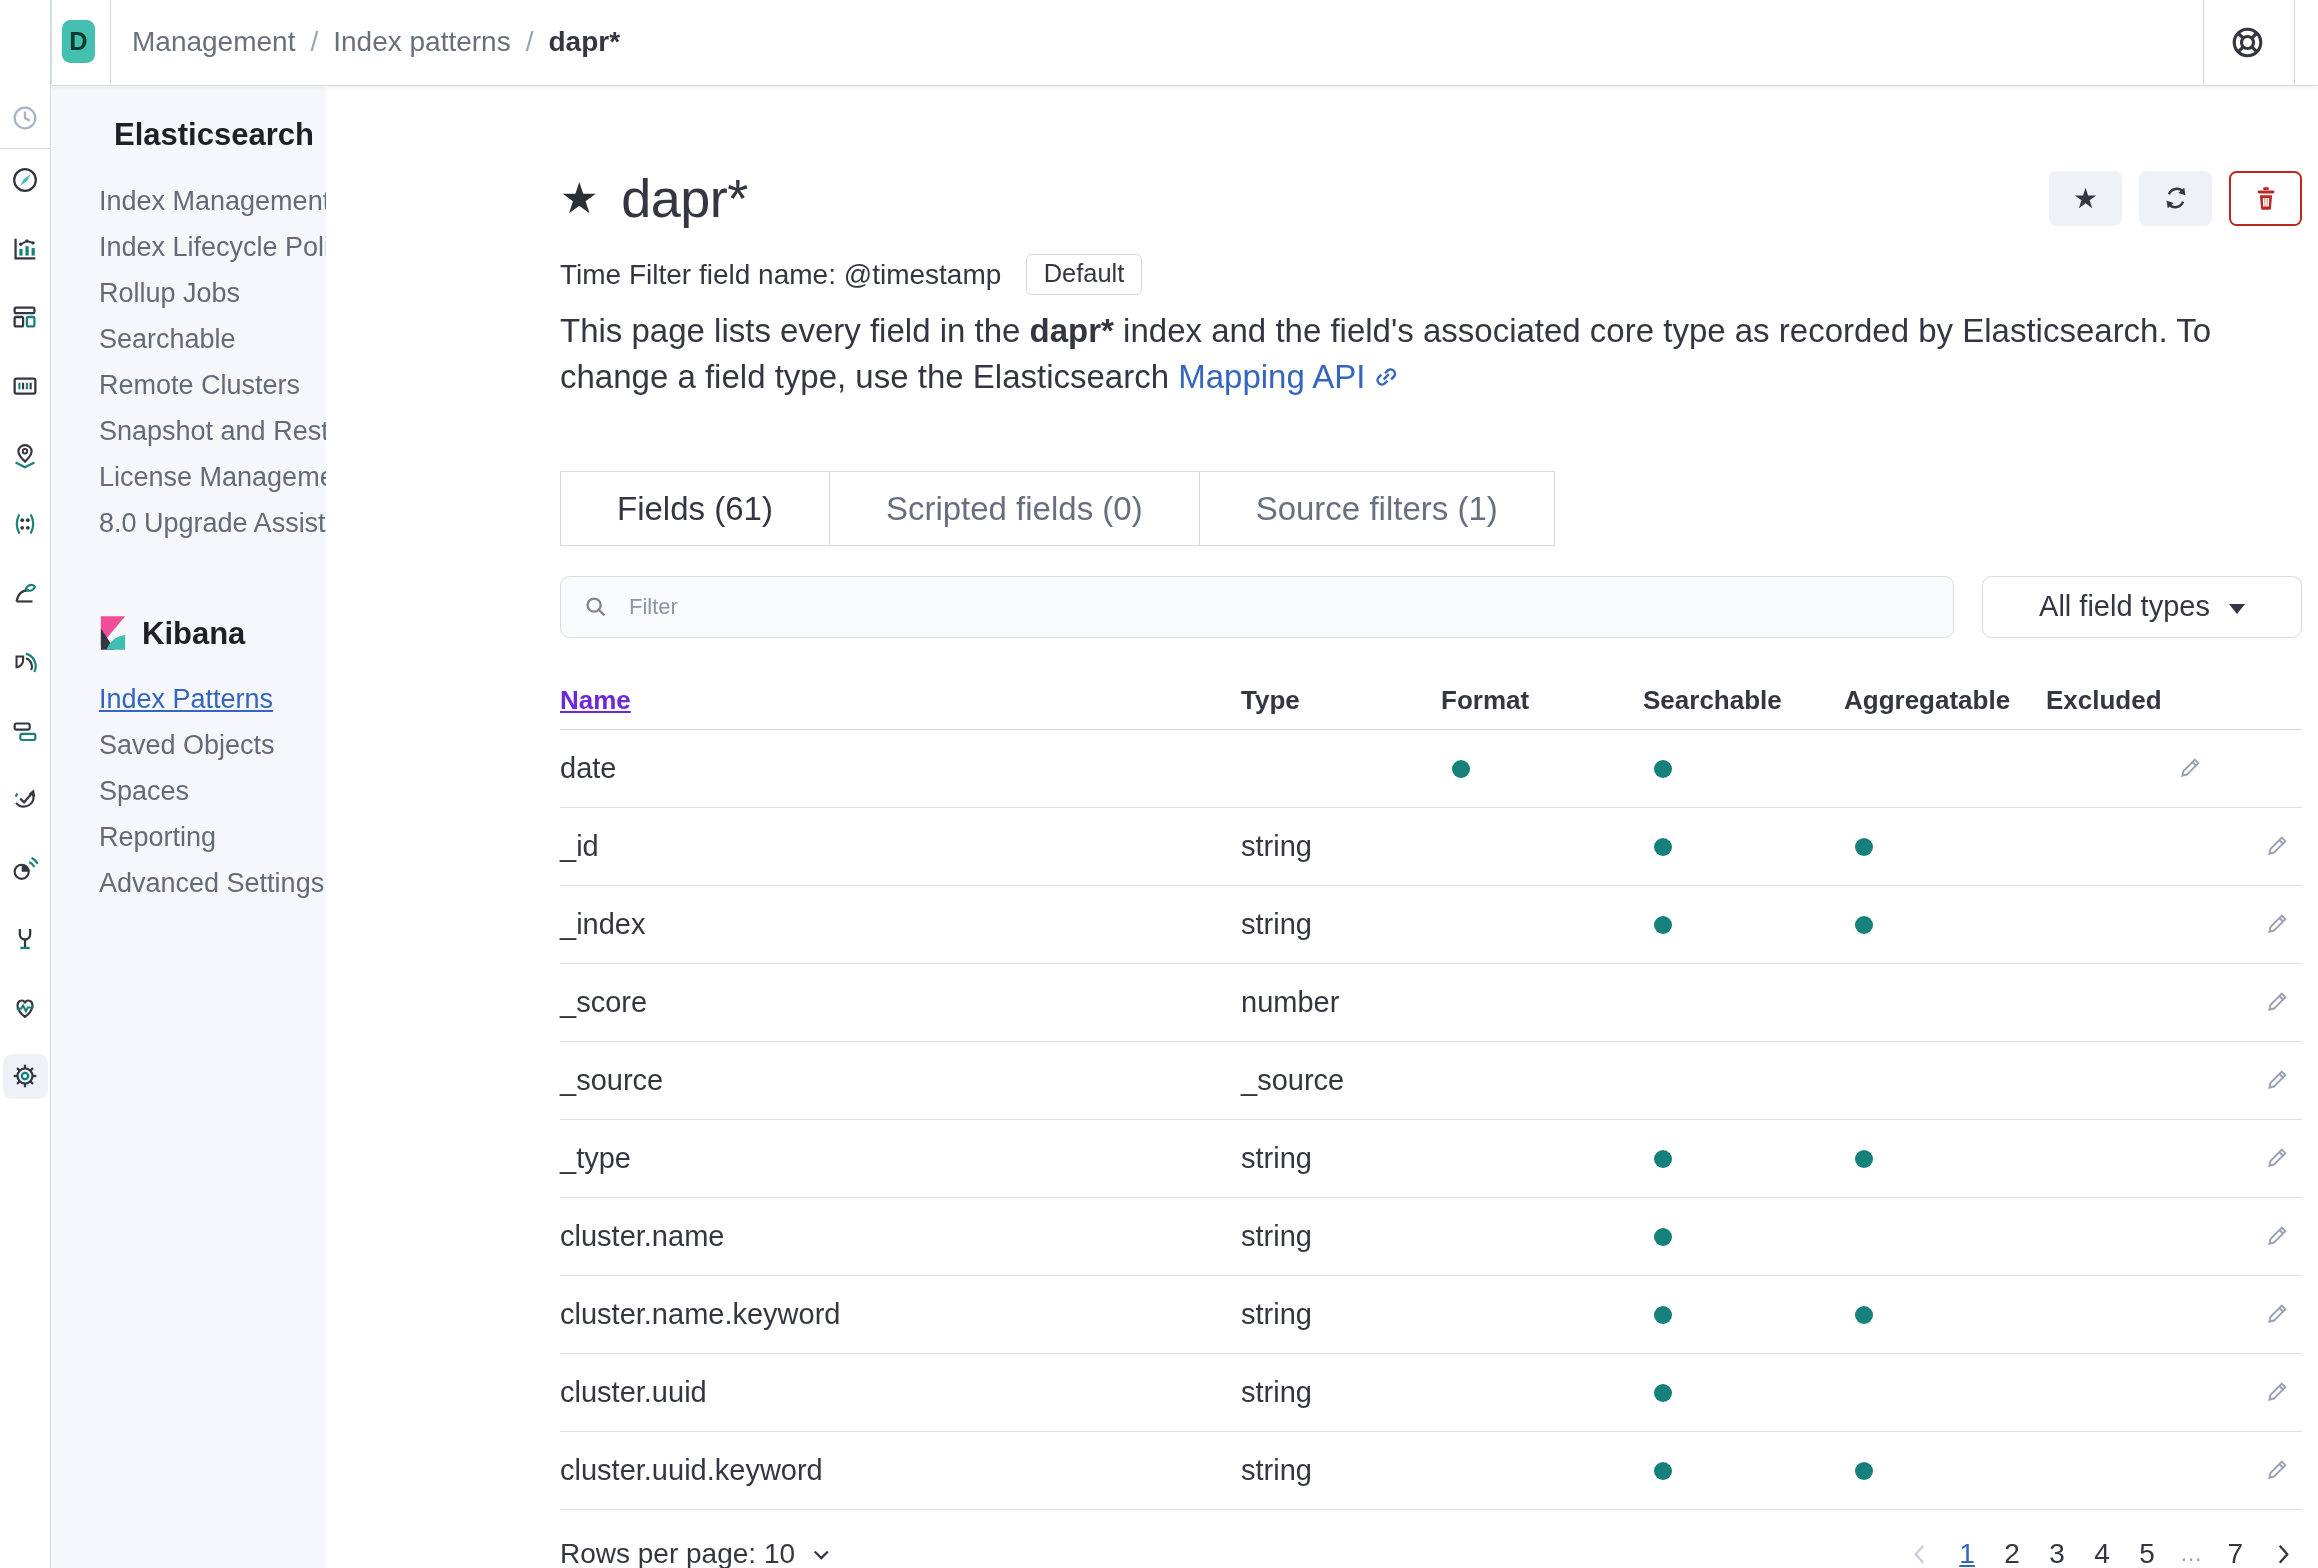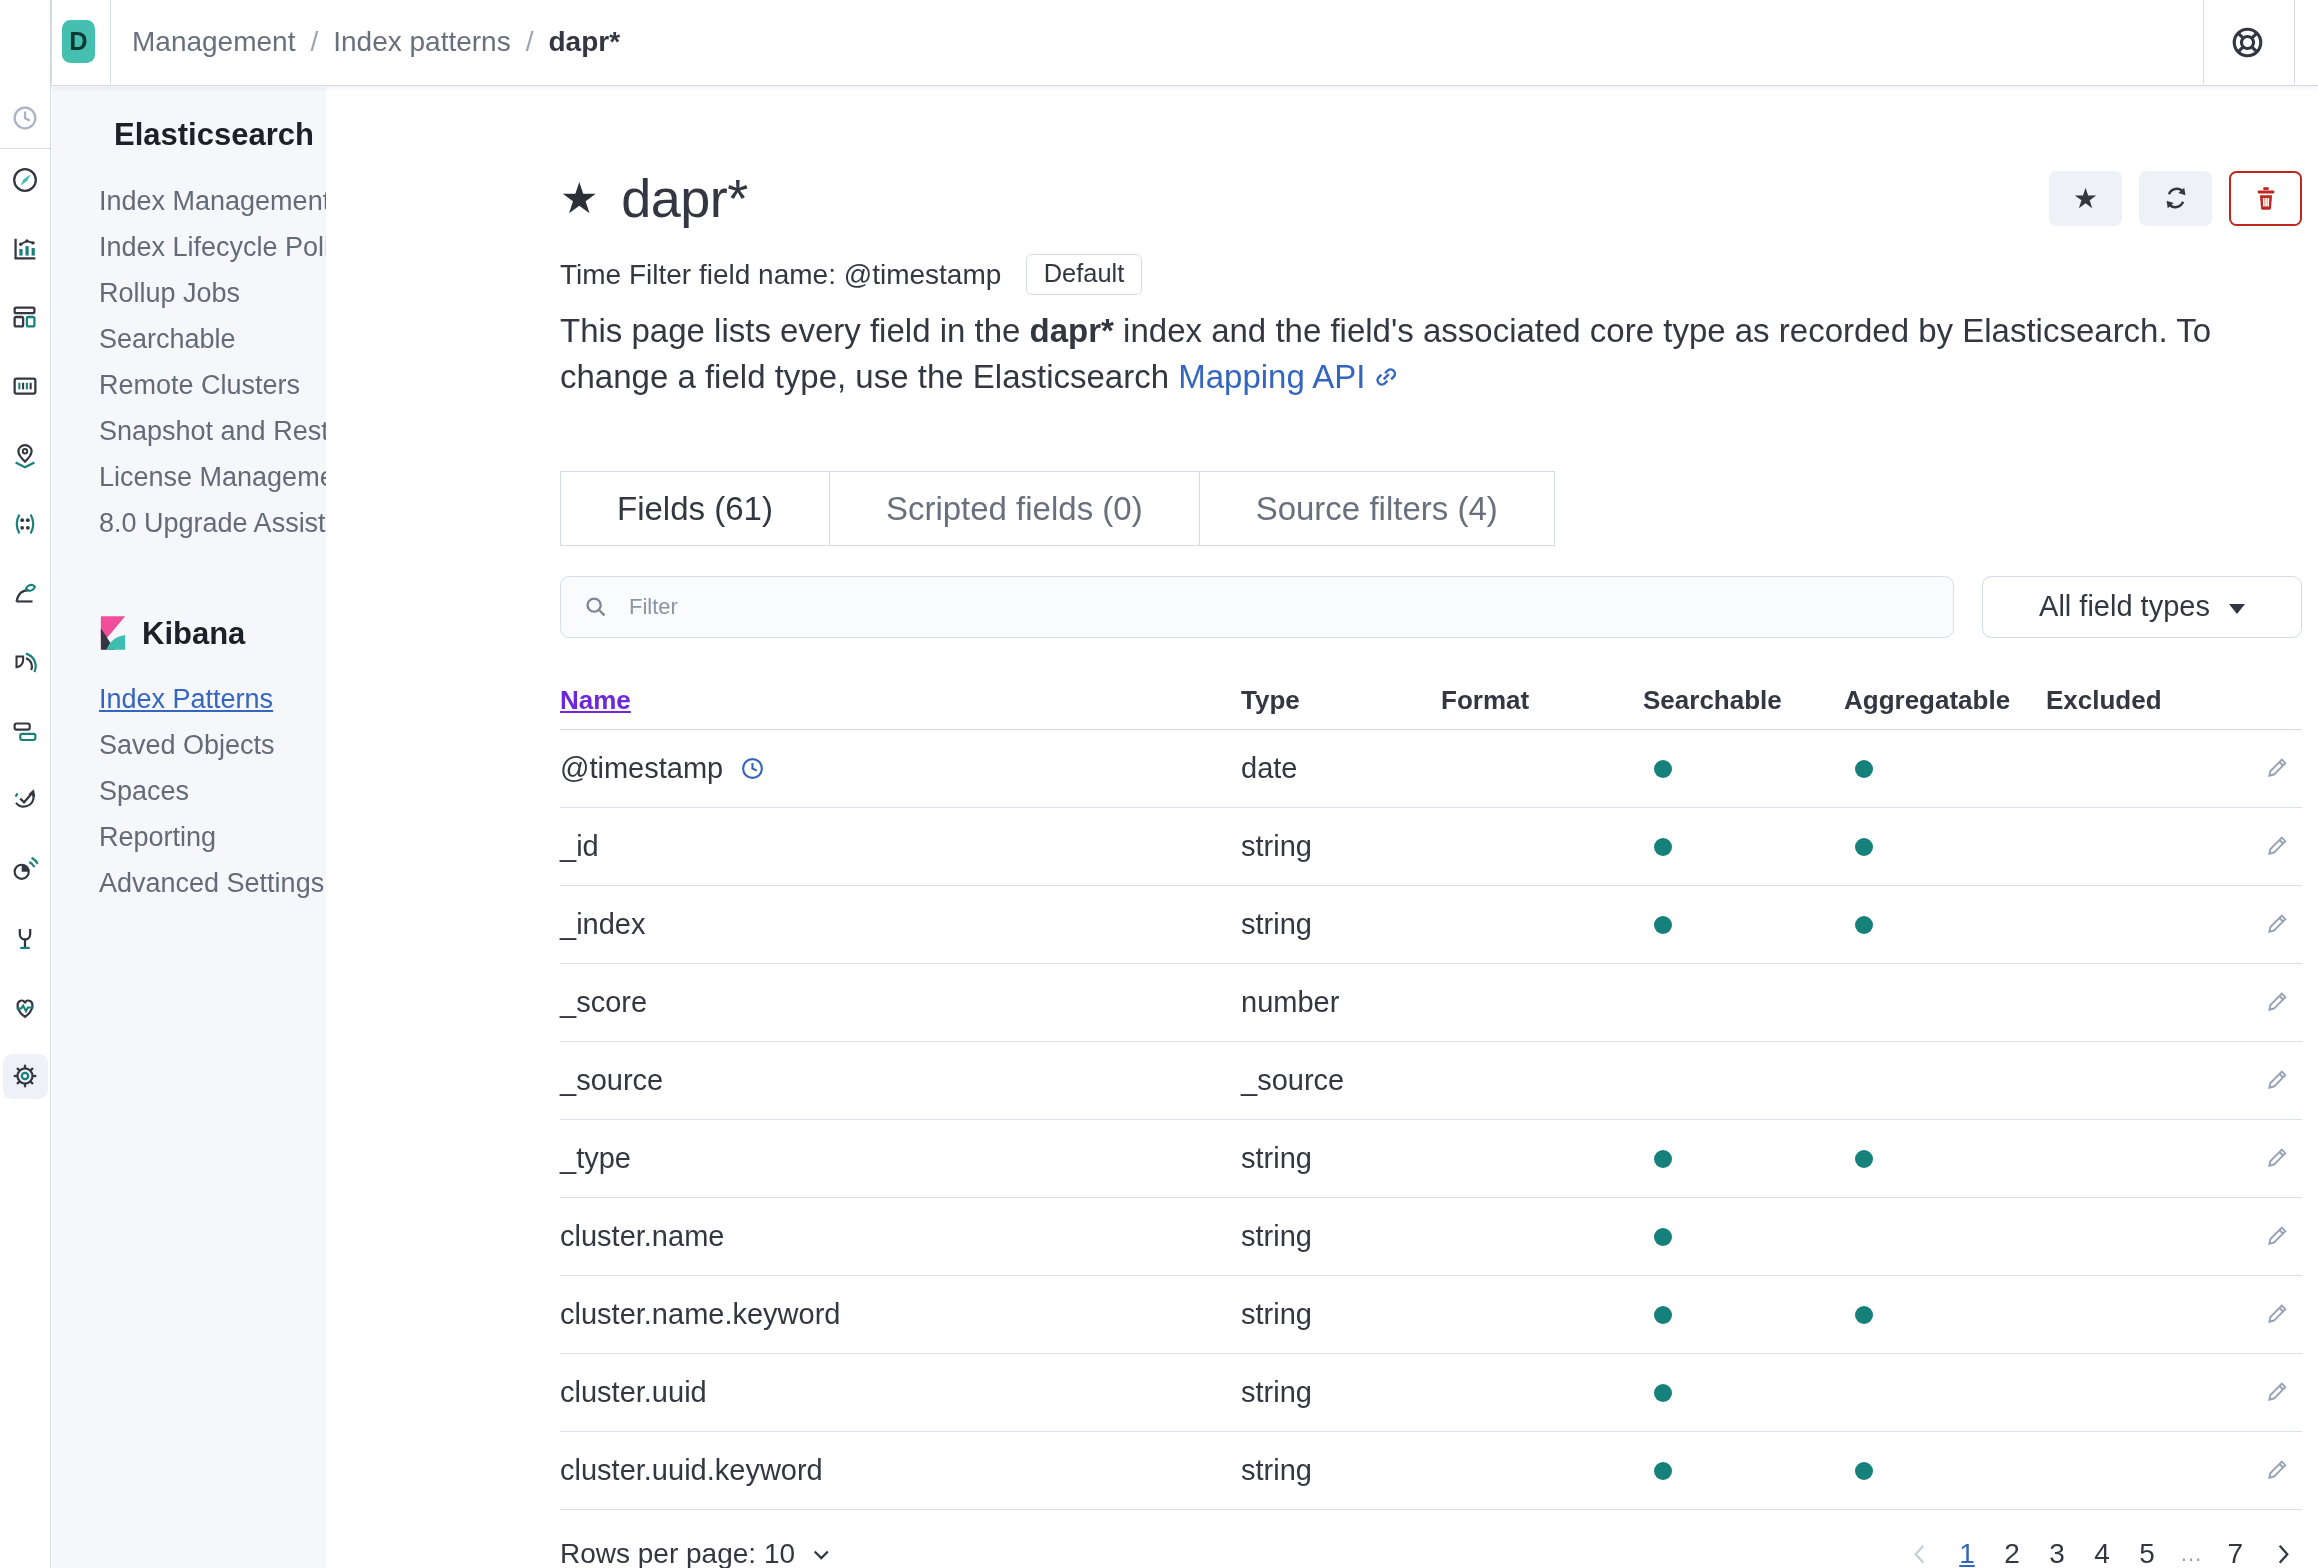--- a/index.html
+++ b/index.html
@@ -322,21 +322,21 @@
             <path d="M13.5 18.5 l5.5-5.5"></path>
             <path d="M11 13.5 l-2.8 2.8 a4.6 4.6 0 0 0 6.5 6.5 l2.8-2.8"></path>
             <path d="M21.5 18.5 l2.8-2.8 a4.6 4.6 0 0 0-6.5-6.5 l-2.8 2.8"></path>
           </g>
         </svg></span>
   </p>
 
   <div class="tabs">
     <div class="tab active">Fields (61)</div>
     <div class="tab">Scripted fields (0)</div>
-    <div class="tab">Source filters (4)</div>
+    <div class="tab">Source filters (1)</div>
   </div>
 
   <div class="filter-row">
     <div class="filter-wrap">
       <svg width="30" height="30" viewBox="0 0 32 32">
         <circle cx="14" cy="14" r="7" stroke="#7d8694" stroke-width="2.5" fill="none"></circle>
         <line x1="19.5" y1="19.5" x2="25" y2="25" stroke="#7d8694" stroke-width="2.5"></line>
       </svg>
       <input class="filter-input" placeholder="Filter" style="">
     </div>
@@ -352,29 +352,20 @@
       <span class="name-h">Name</span>
       <span>Type</span>
       <span>Format</span>
       <span>Searchable</span>
       <span>Aggregatable</span>
       <span>Excluded</span>
       <span></span>
     </div>
 
     <div class="trow">
-      <div class="name-cell">
-        <span>@timestamp</span>
-        <svg width="29" height="29" viewBox="0 0 34 34">
-          <g stroke="#3465BF" stroke-width="2.5" fill="none">
-            <circle cx="17" cy="17" r="11"></circle>
-              <path d="M17 10.5 v6.5 l5 2.5"></path>
-          </g>
-        </svg>
-      </div>
       <span>date</span>
       <span></span>
       <span><span class="dot" data-show="true"></span></span>
       <span><span class="dot" data-show="true"></span></span>
       <span></span>
       <span class="actions">
         <svg width="28" height="28" viewBox="0 0 32 32">
             <g stroke="#98A2B3" stroke-width="2.2" fill="none">
               <path d="M21.5 6.5 l4 4 L12.5 23.5 l-5.2 1.2 1.2-5.2 Z"></path>
               <path d="M18.8 9.2 l4 4"></path>

